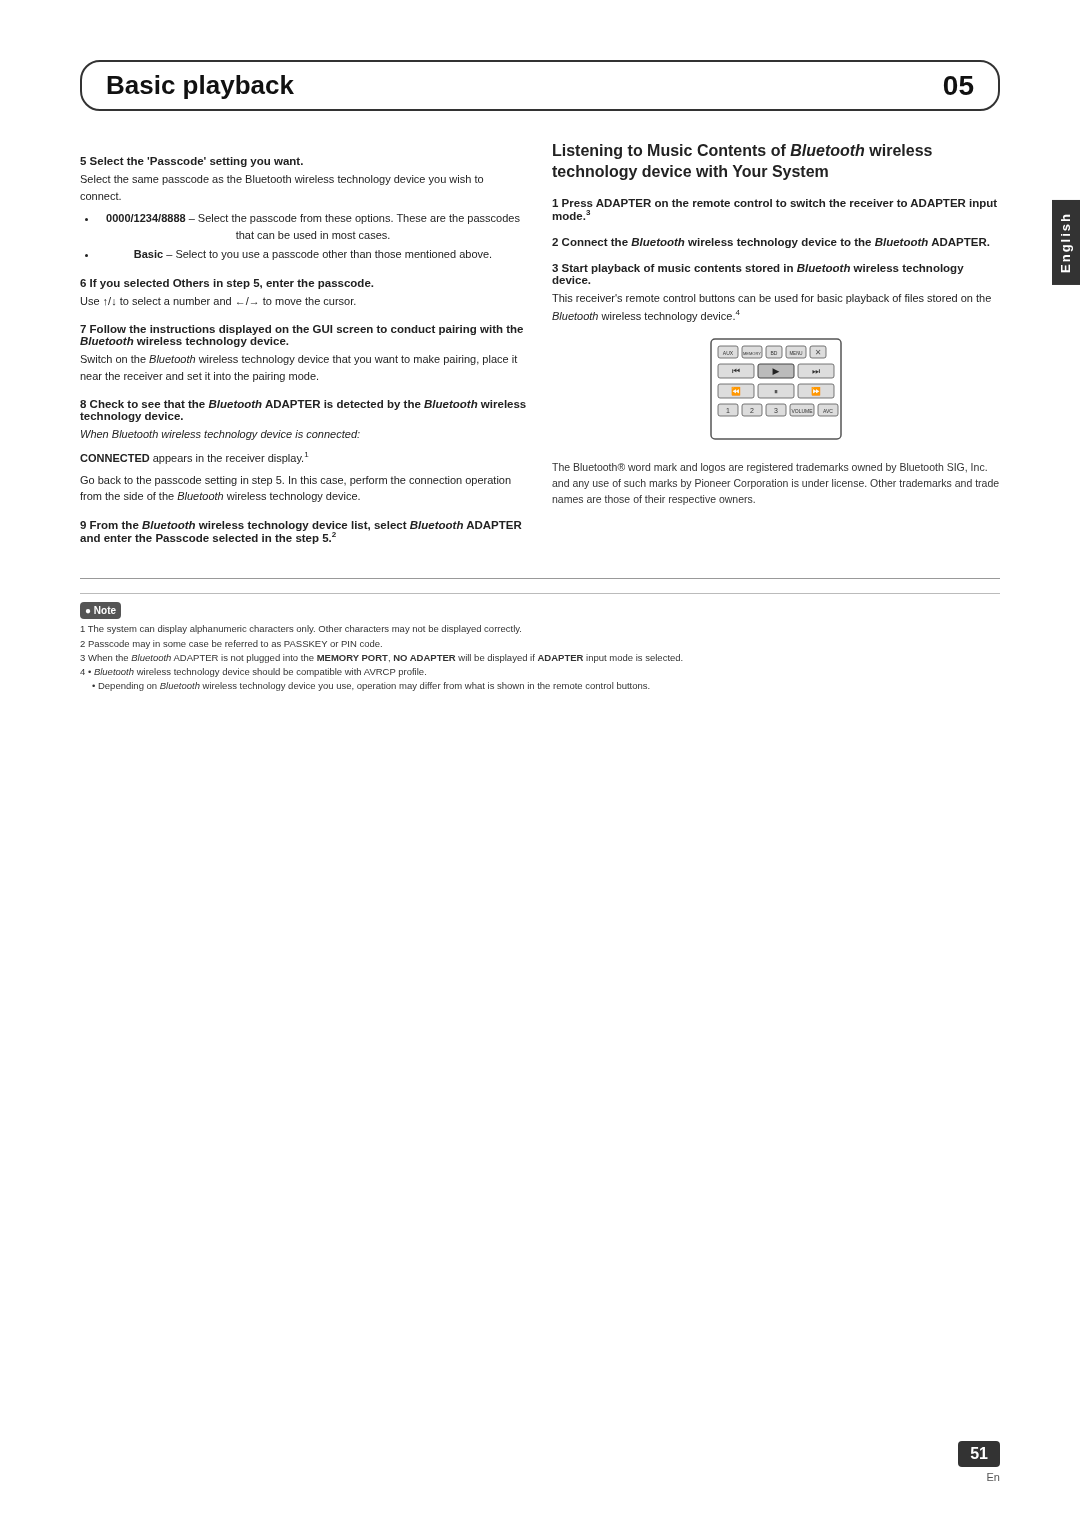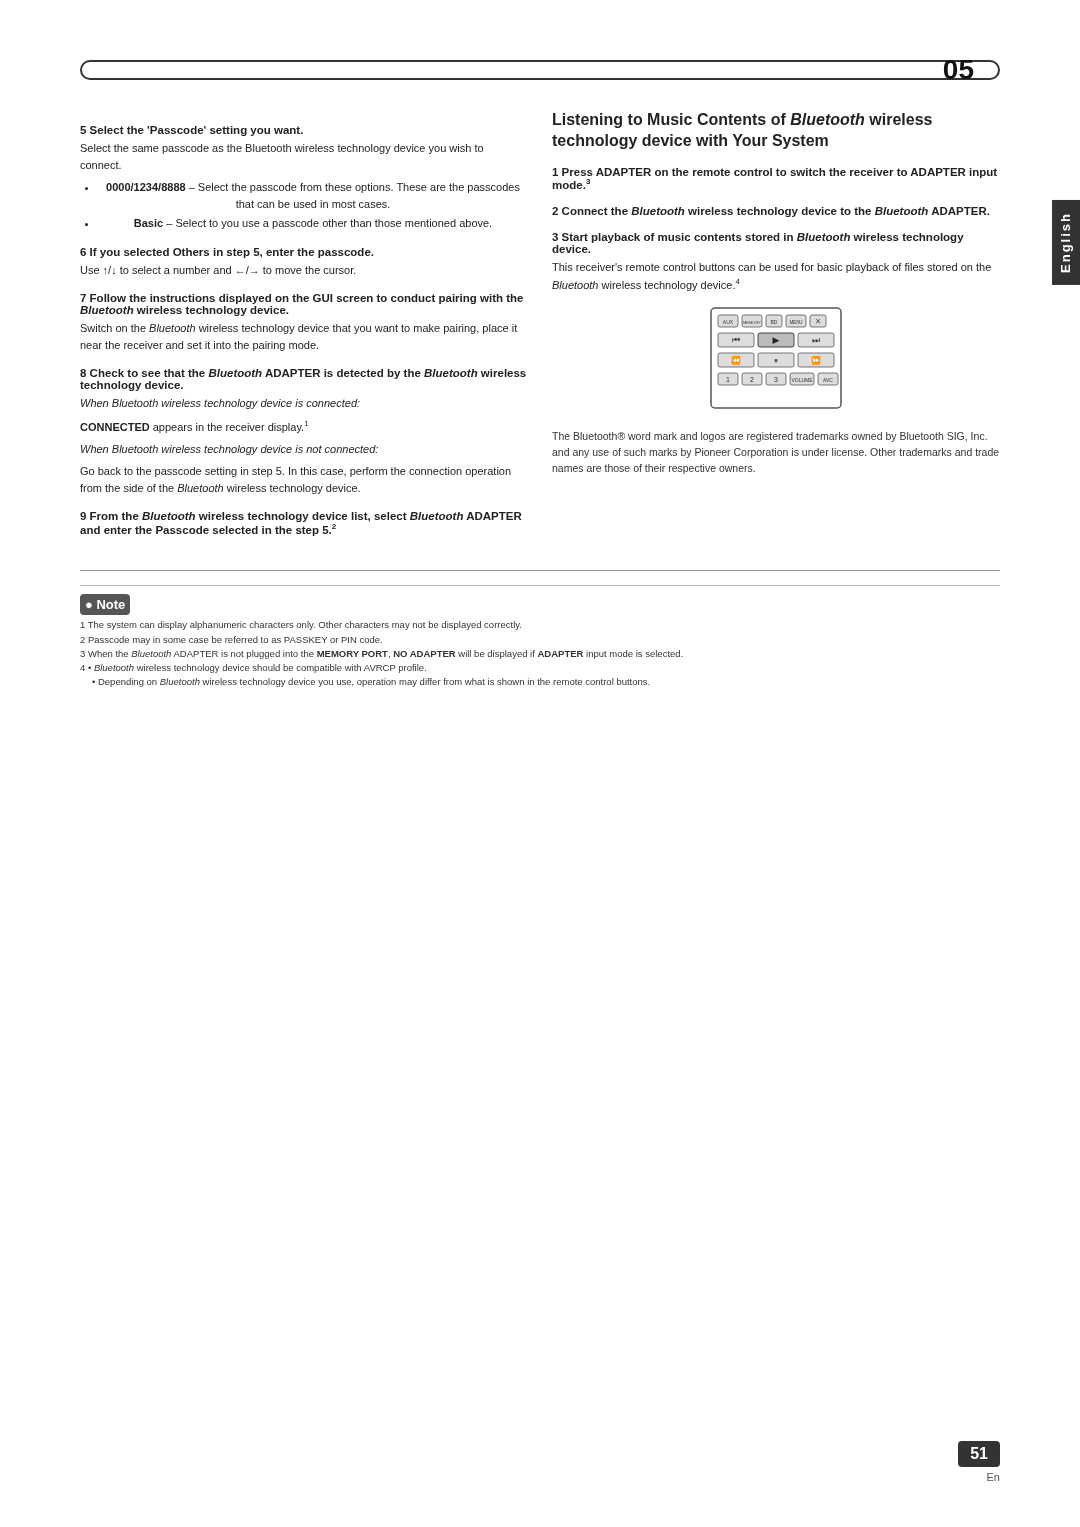--- a/index.html
+++ b/index.html
@@ -110,21 +110,21 @@
       margin-top: 30px;
       padding-top: 6px;
       font-size: 9.5px;
       color: #333;
       line-height: 1.5;
     }
     .note-icon {
       display: inline-block;
       background: #555;
       color: #fff;
-      font-size: 13px;
+      font-size: 10px;
       font-weight: bold;
       padding: 1px 5px;
       border-radius: 4px;
       margin-bottom: 3px;
     }
     
     .page-num-box {
       position: absolute;
       bottom: 60px;
       right: 80px;
@@ -170,20 +170,21 @@
     }
   </style>
 </head>
 <body>
 
 <div class="page">
 
   <div class="side-tab">English</div>
 
   <div class="header-bar">
+    <span class="header-title">Basic playback</span>
     <span class="header-num">05</span>
   </div>
 
   <div class="content-area">
 
     <div class="left-col">
 
       <div>
         <p class="step-heading">5   Select the 'Passcode' setting you want.</p>
         <p class="step-body">Select the same passcode as the Bluetooth wireless technology device you wish to connect.</p>
@@ -200,21 +201,20 @@
 
       <div>
         <p class="step-heading"><span class="bold">7   Follow the instructions displayed on the GUI screen to conduct pairing with the <span class="bt">Bluetooth</span> wireless technology device.</span></p>
         <p class="step-body">Switch on the <span class="italic">Bluetooth</span> wireless technology device that you want to make pairing, place it near the receiver and set it into the pairing mode.</p>
       </div>
 
       <div>
         <p class="step-heading"><span class="bold">8   Check to see that the <span class="bt">Bluetooth</span> ADAPTER is detected by the <span class="bt">Bluetooth</span> wireless technology device.</span></p>
         <p class="step-body italic">When Bluetooth wireless technology device is connected:</p>
         <p class="step-body"><span class="connected-text">CONNECTED</span> appears in the receiver display.<sup>1</sup></p>
-        <p class="step-body italic">When Bluetooth wireless technology device is not connected:</p>
         <p class="step-body">Go back to the passcode setting in step 5. In this case, perform the connection operation from the side of the <span class="italic">Bluetooth</span> wireless technology device.</p>
       </div>
 
       <div>
         <p class="step-heading"><span class="bold">9   From the <span class="bt">Bluetooth</span> wireless technology device list, select <span class="bt">Bluetooth</span> ADAPTER and enter the Passcode selected in the step 5.<sup>2</sup></span></p>
       </div>
 
     </div>
 
     <div class="right-col">

